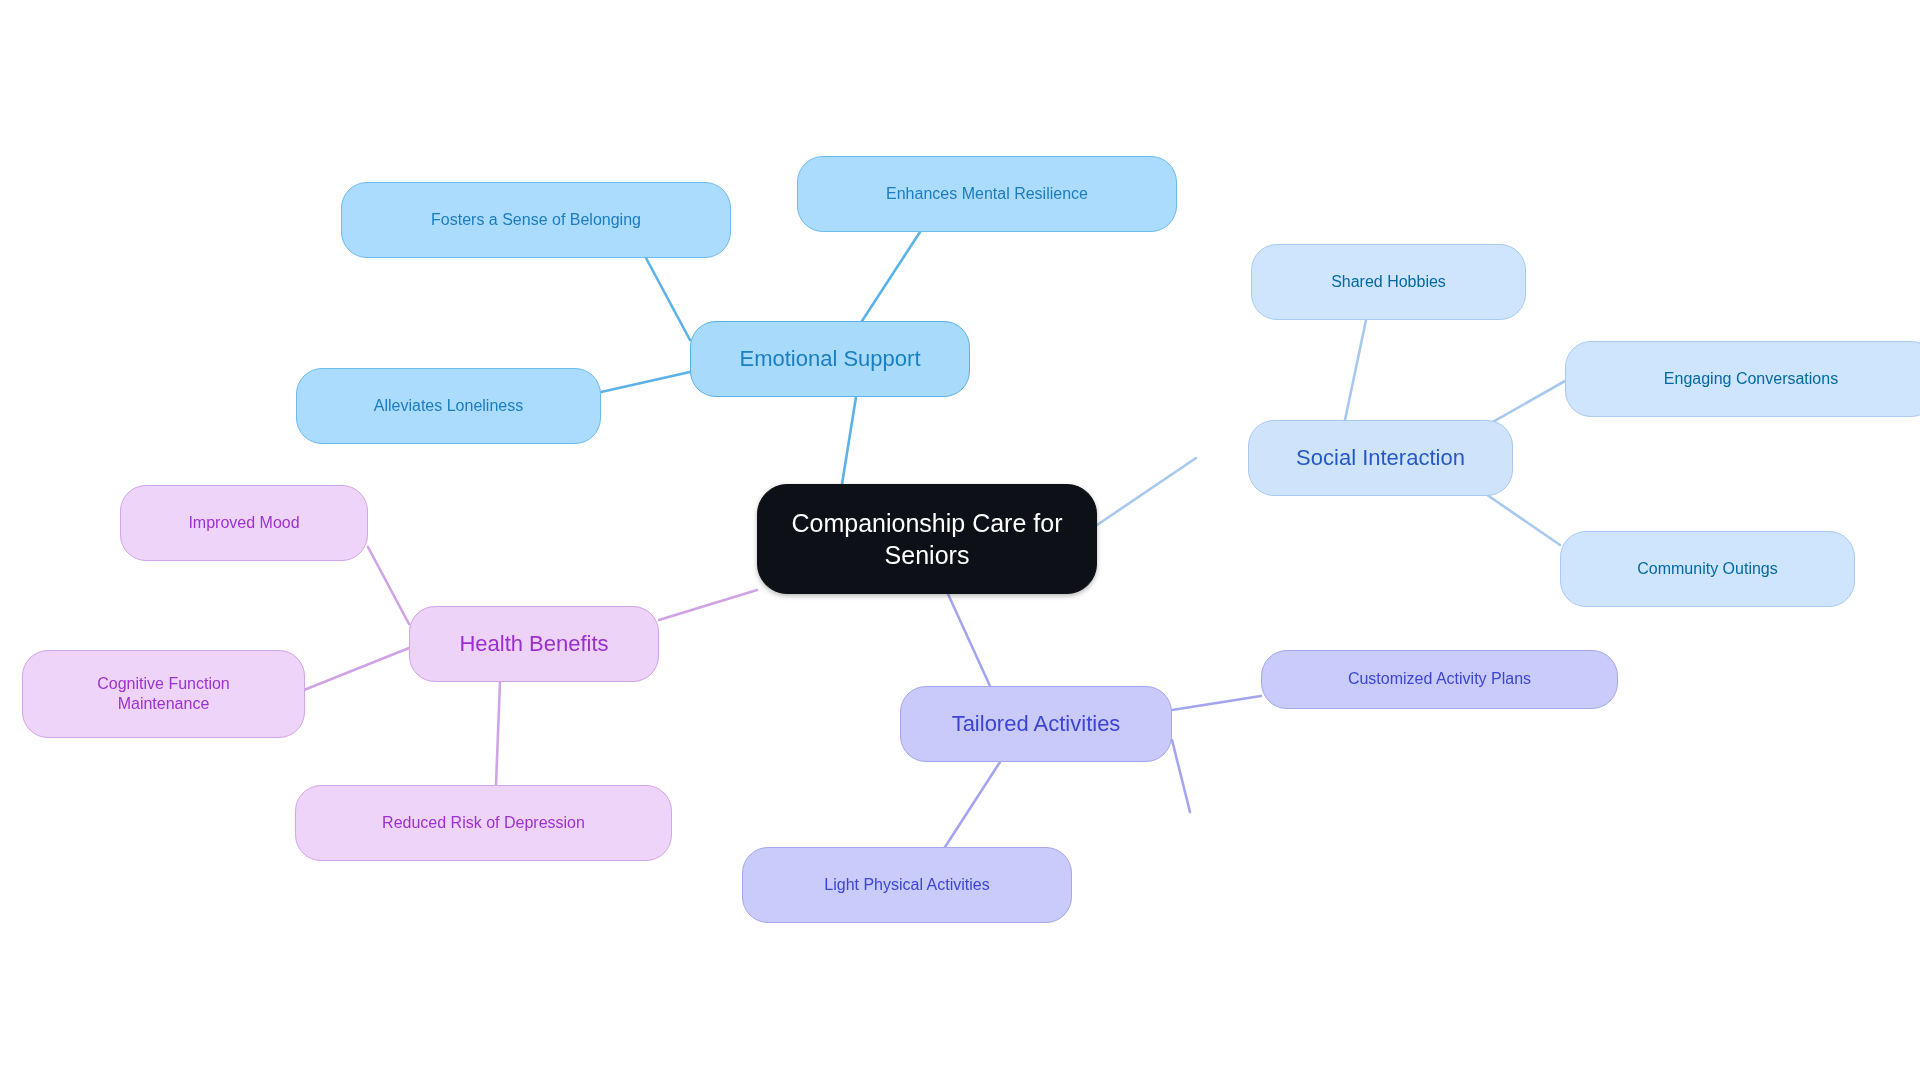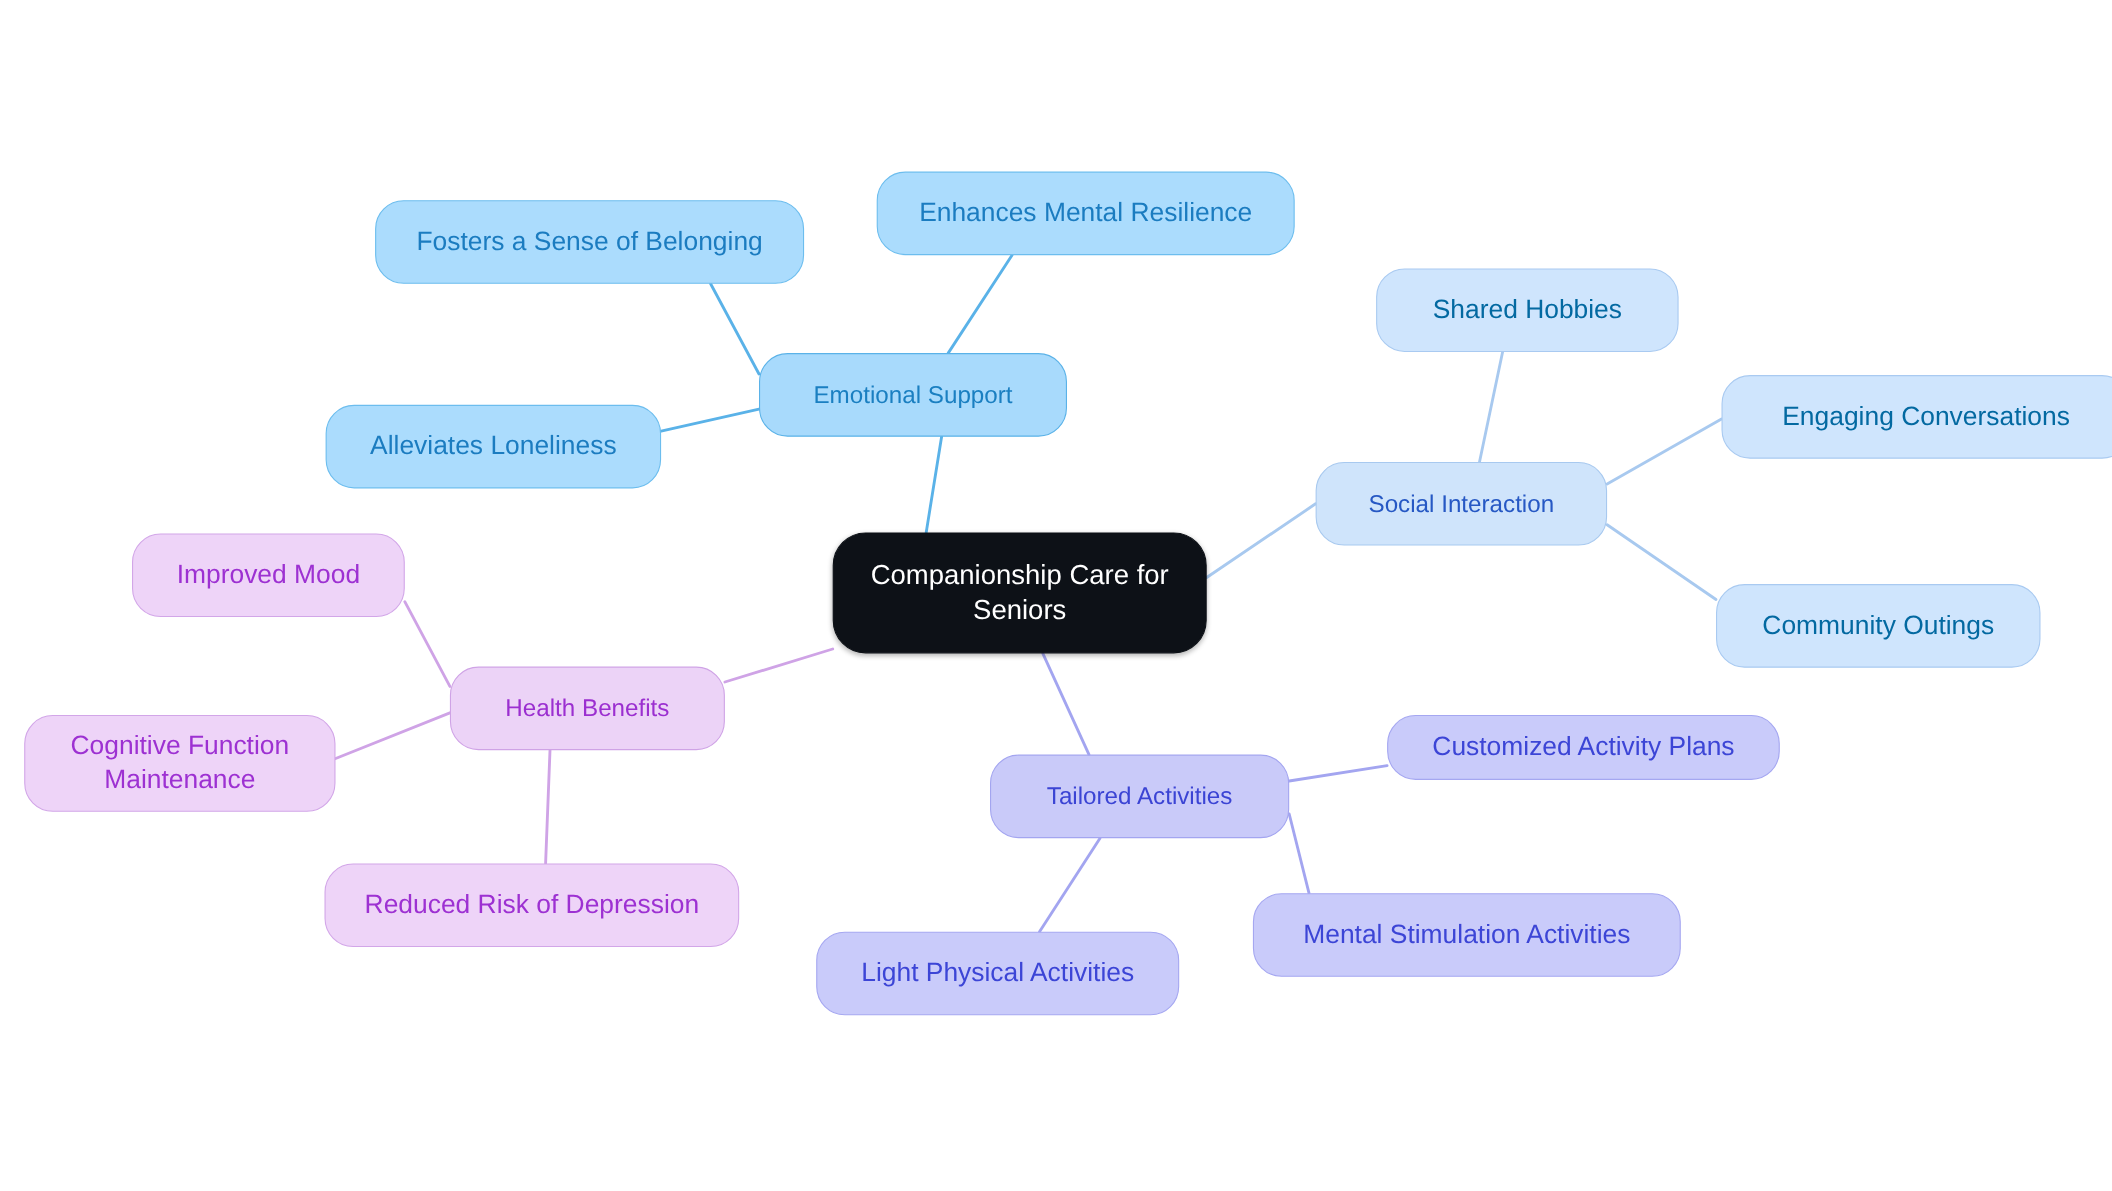--- a/index.html
+++ b/index.html
@@ -96,21 +96,21 @@
     border-color: #a3a5f0;
     color: #3b44d4;
   }
   .c-indigo-leaf {
     background: #c9cbfa;
     border-color: #a5a7f1;
     color: #3c45d6;
   }
 
   .node-mid { font-size: 22px; }
-  .node-leaf { font-size: 24px; }
+  .node-leaf { font-size: 16px; }
 </style>
 </head>
 <body>
 
 <div id="mindmap-canvas">
 
   <svg id="edge-layer" viewBox="0 0 1920 1083" width="1920" height="1083">
       <line x1="842" y1="484" x2="856" y2="397" stroke="#5ab2e8" stroke-width="2.6" stroke-linecap="round"></line>
       <line x1="1097" y1="525" x2="1196" y2="458" stroke="#a8c9ef" stroke-width="2.6" stroke-linecap="round"></line>
       <line x1="757" y1="590" x2="659" y2="620" stroke="#cfa3e6" stroke-width="2.6" stroke-linecap="round"></line>
@@ -131,26 +131,25 @@
 
   <div class="node node-root" style="left: 757px; top: 484px; width: 340px; height: 110px;">
     <span>Companionship Care for
 Seniors</span>
   </div>
 
 <div class="node node-mid c-blue-mid" style="left: 690px; top: 321px; width: 280px; height: 76px;"><span>Emotional Support</span></div>
     <div class="node node-leaf c-blue-leaf" style="left: 341px; top: 182px; width: 390px; height: 76px;"><span>Fosters a Sense of Belonging</span></div>
     <div class="node node-leaf c-blue-leaf" style="left: 797px; top: 156px; width: 380px; height: 76px;"><span>Enhances Mental Resilience</span></div>
     <div class="node node-leaf c-blue-leaf" style="left: 296px; top: 368px; width: 305px; height: 76px;"><span>Alleviates Loneliness</span></div>
-    <div class="node node-mid c-softblue-mid" style="left: 1196px; top: 420px; width: 265px; height: 76px;"><span>Social Interaction</span></div>
+    <div class="node node-mid c-softblue-mid" style="left: 1248px; top: 420px; width: 265px; height: 76px;"><span>Social Interaction</span></div>
     <div class="node node-leaf c-softblue-leaf" style="left: 1251px; top: 244px; width: 275px; height: 76px;"><span>Shared Hobbies</span></div>
     <div class="node node-leaf c-softblue-leaf" style="left: 1565px; top: 341px; width: 372px; height: 76px;"><span>Engaging Conversations</span></div>
     <div class="node node-leaf c-softblue-leaf" style="left: 1560px; top: 531px; width: 295px; height: 76px;"><span>Community Outings</span></div>
     <div class="node node-mid c-purple-mid" style="left: 409px; top: 606px; width: 250px; height: 76px; align-items: center;"><span>Health Benefits</span></div>
     <div class="node node-leaf c-purple-leaf" style="left: 120px; top: 485px; width: 248px; height: 76px;"><span>Improved Mood</span></div>
     <div class="node node-leaf c-purple-leaf" style="left: 22px; top: 650px; width: 283px; height: 88px;"><span>Cognitive Function
 Maintenance</span></div>
     <div class="node node-leaf c-purple-leaf" style="left: 295px; top: 785px; width: 377px; height: 76px;"><span>Reduced Risk of Depression</span></div>
     <div class="node node-mid c-indigo-mid" style="left: 900px; top: 686px; width: 272px; height: 76px;"><span>Tailored Activities</span></div>
     <div class="node node-leaf c-indigo-leaf" style="left: 1261px; top: 650px; width: 357px; height: 59px;"><span>Customized Activity Plans</span></div>
-    <div class="node node-leaf c-indigo-leaf" style="left: 1139px; top: 812px; width: 389px; height: 76px;"><span>Mental Stimulation Activities</span></div>
     <div class="node node-leaf c-indigo-leaf" style="left: 742px; top: 847px; width: 330px; height: 76px;"><span>Light Physical Activities</span></div>
   </div>
 
 </body></html>

